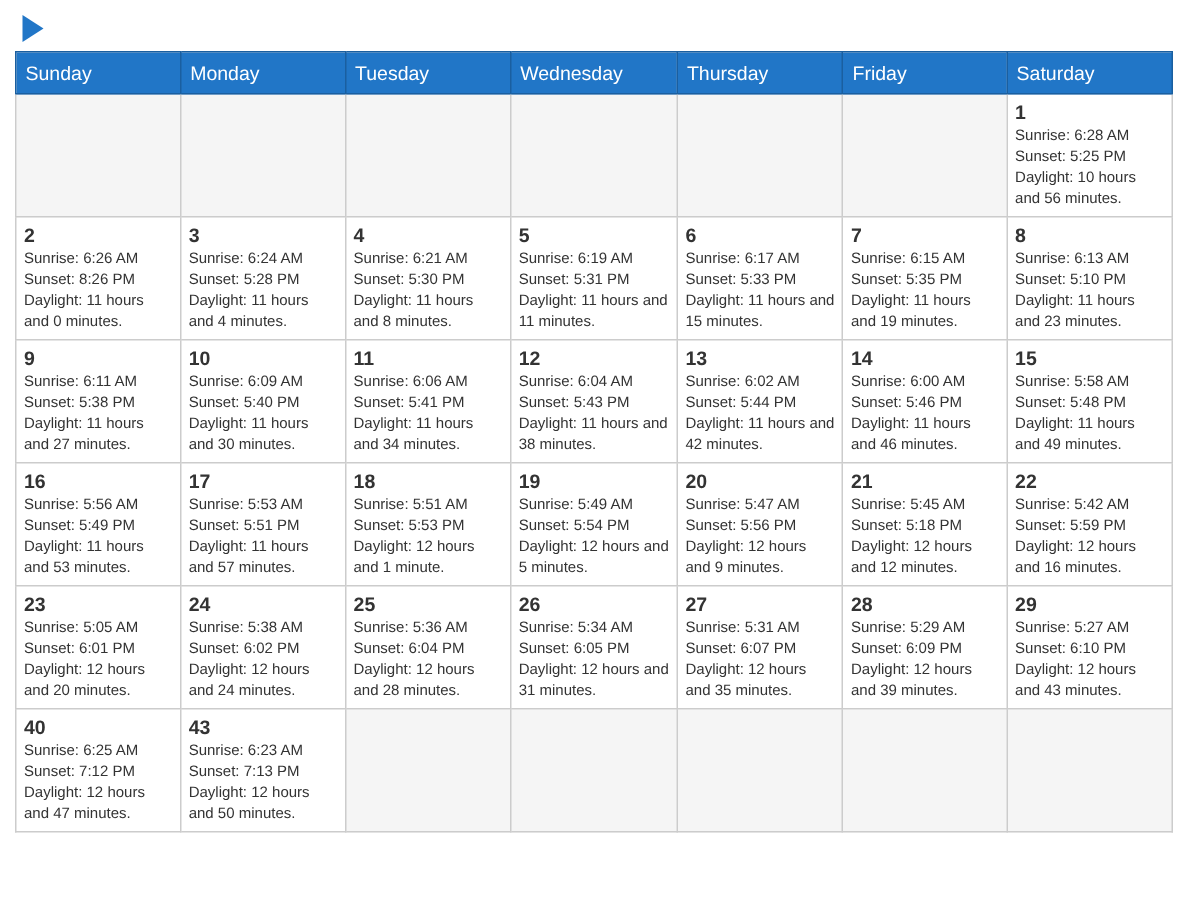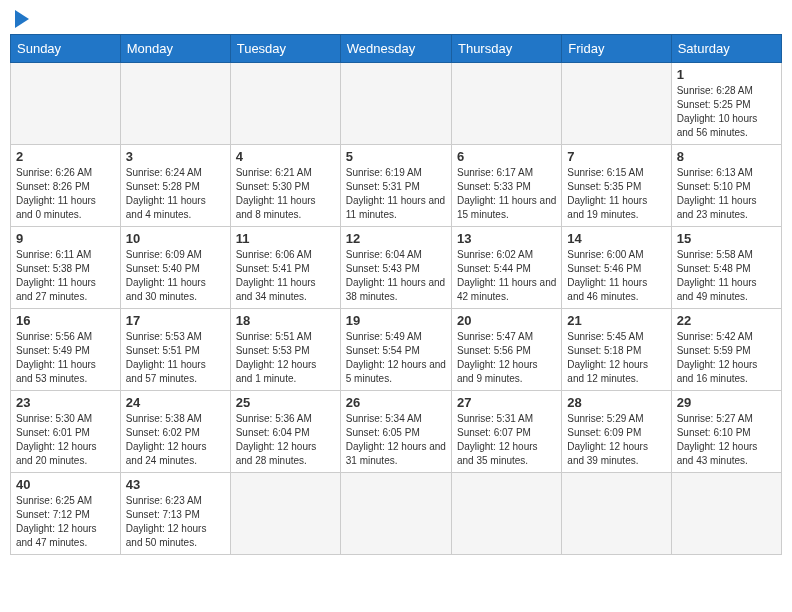--- a/index.html
+++ b/index.html
@@ -291,21 +291,21 @@
           <div class="day-number">22</div>
           <div class="day-info">Sunrise: 5:42 AM
 Sunset: 5:59 PM
 Daylight: 12 hours
 and 16 minutes.</div>
         </td>
       </tr>
       <tr>
         <td>
           <div class="day-number">23</div>
-          <div class="day-info">Sunrise: 5:30 AM
+          <div class="day-info">Sunrise: 5:05 AM
 Sunset: 6:01 PM
 Daylight: 12 hours
 and 20 minutes.</div>
         </td>
         <td>
           <div class="day-number">24</div>
           <div class="day-info">Sunrise: 5:38 AM
 Sunset: 6:02 PM
 Daylight: 12 hours
 and 24 minutes.</div>

